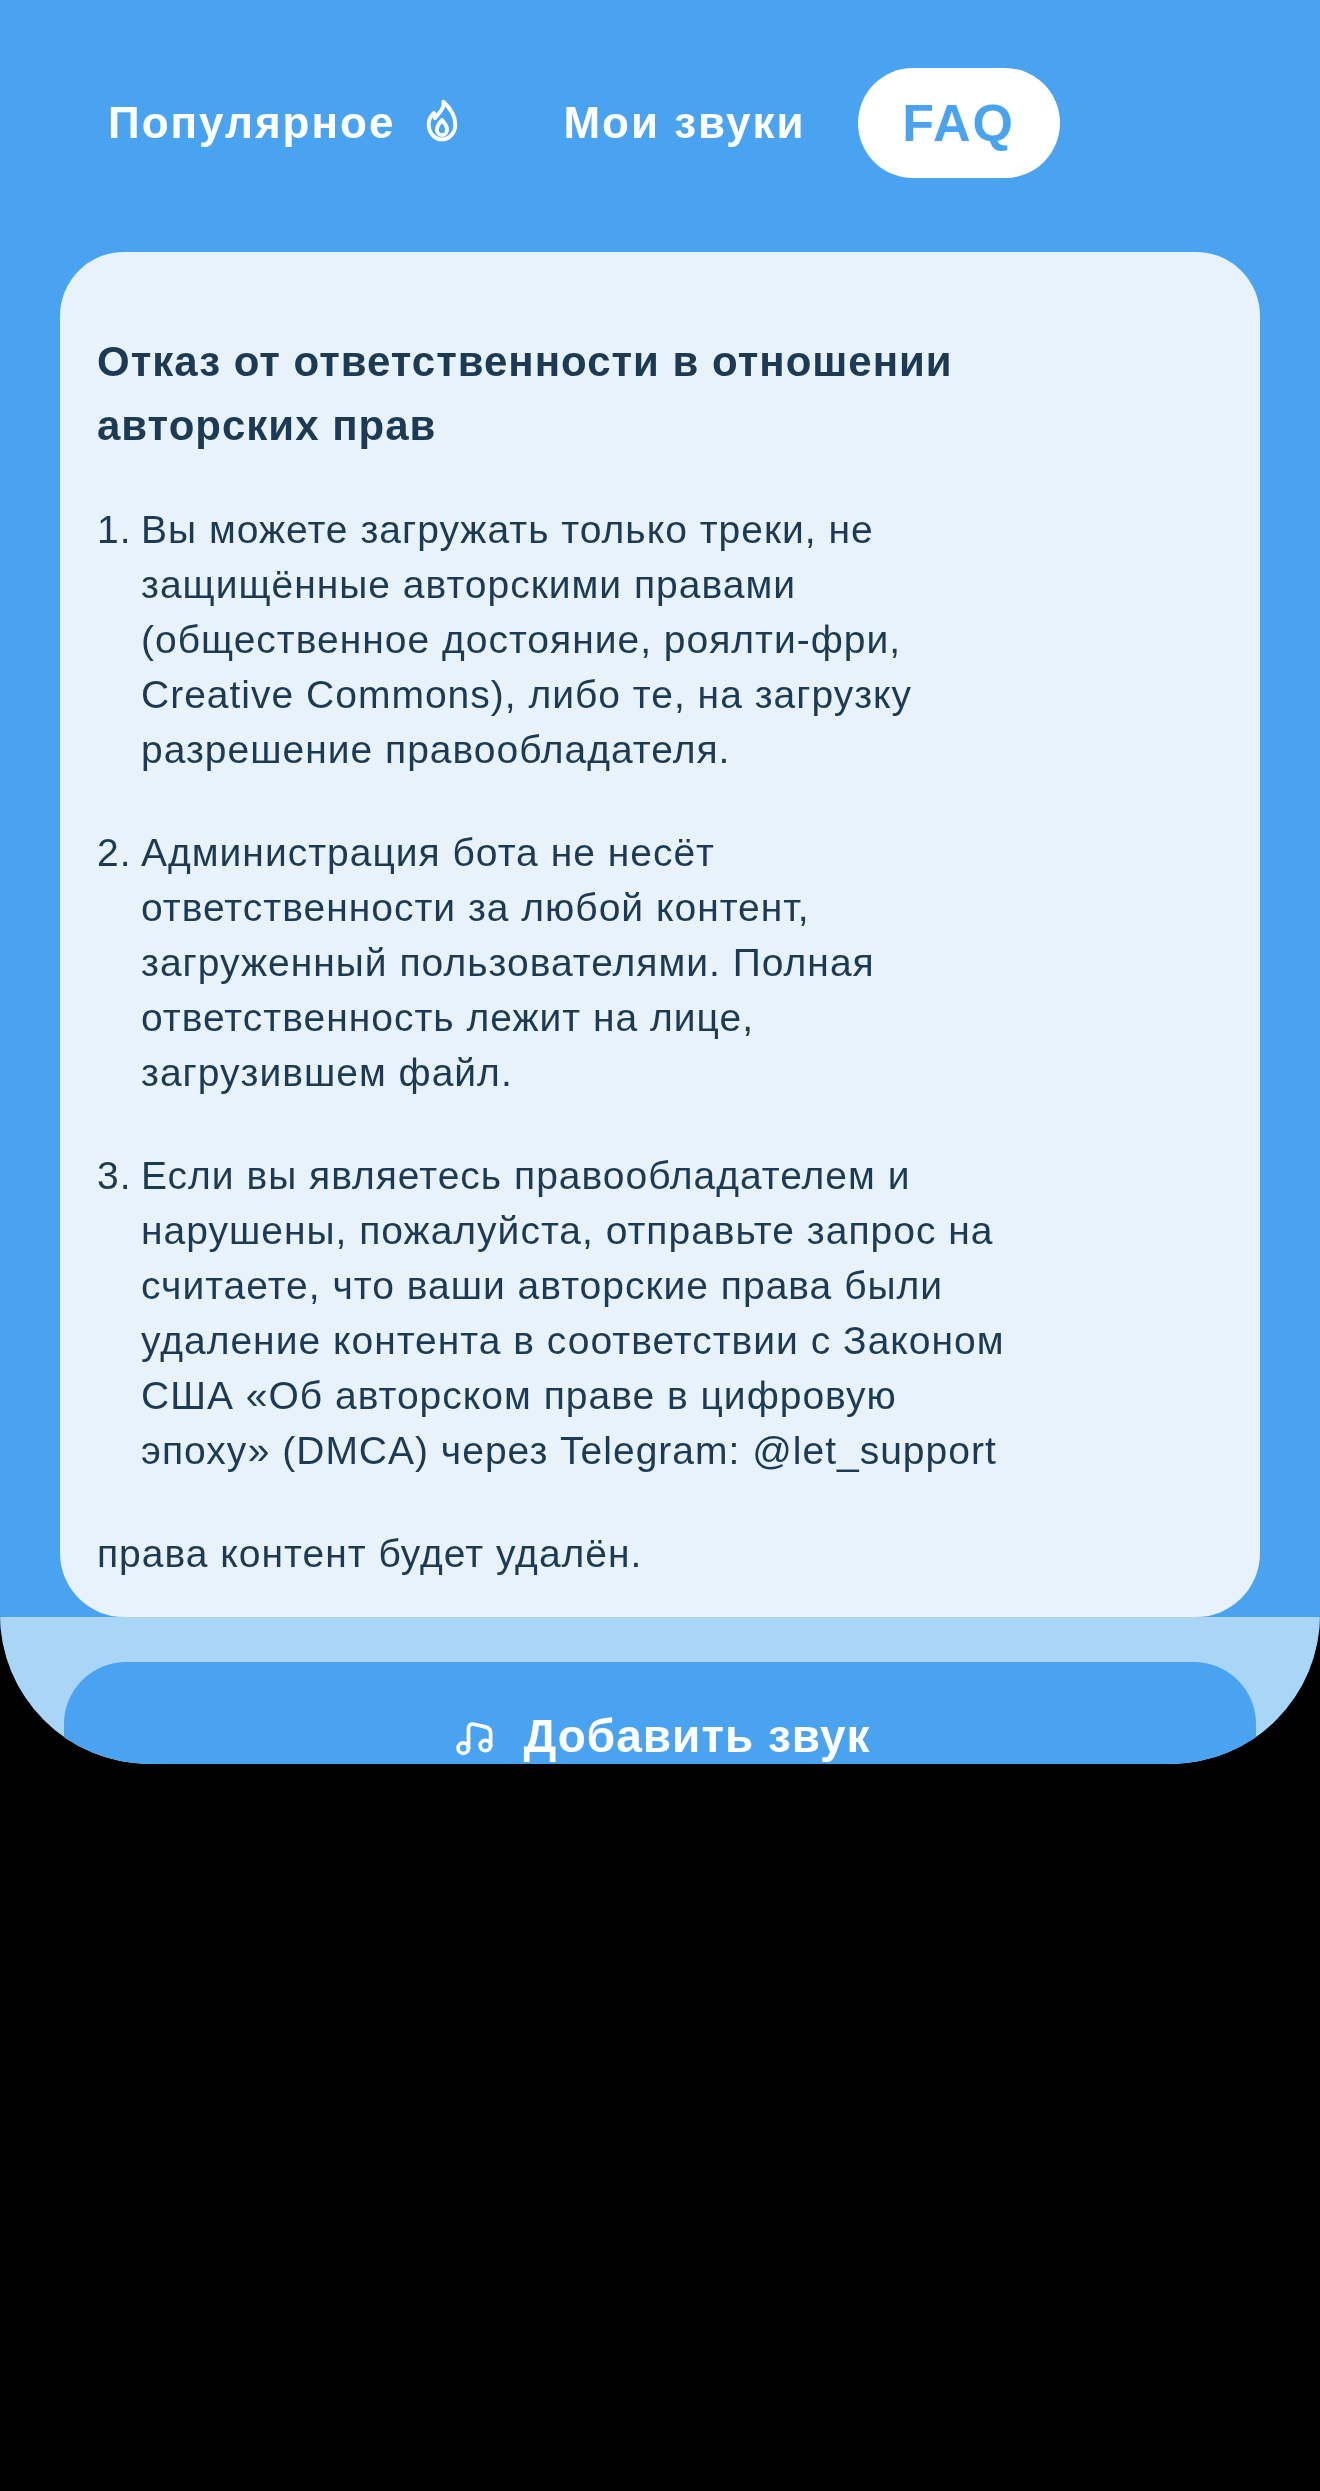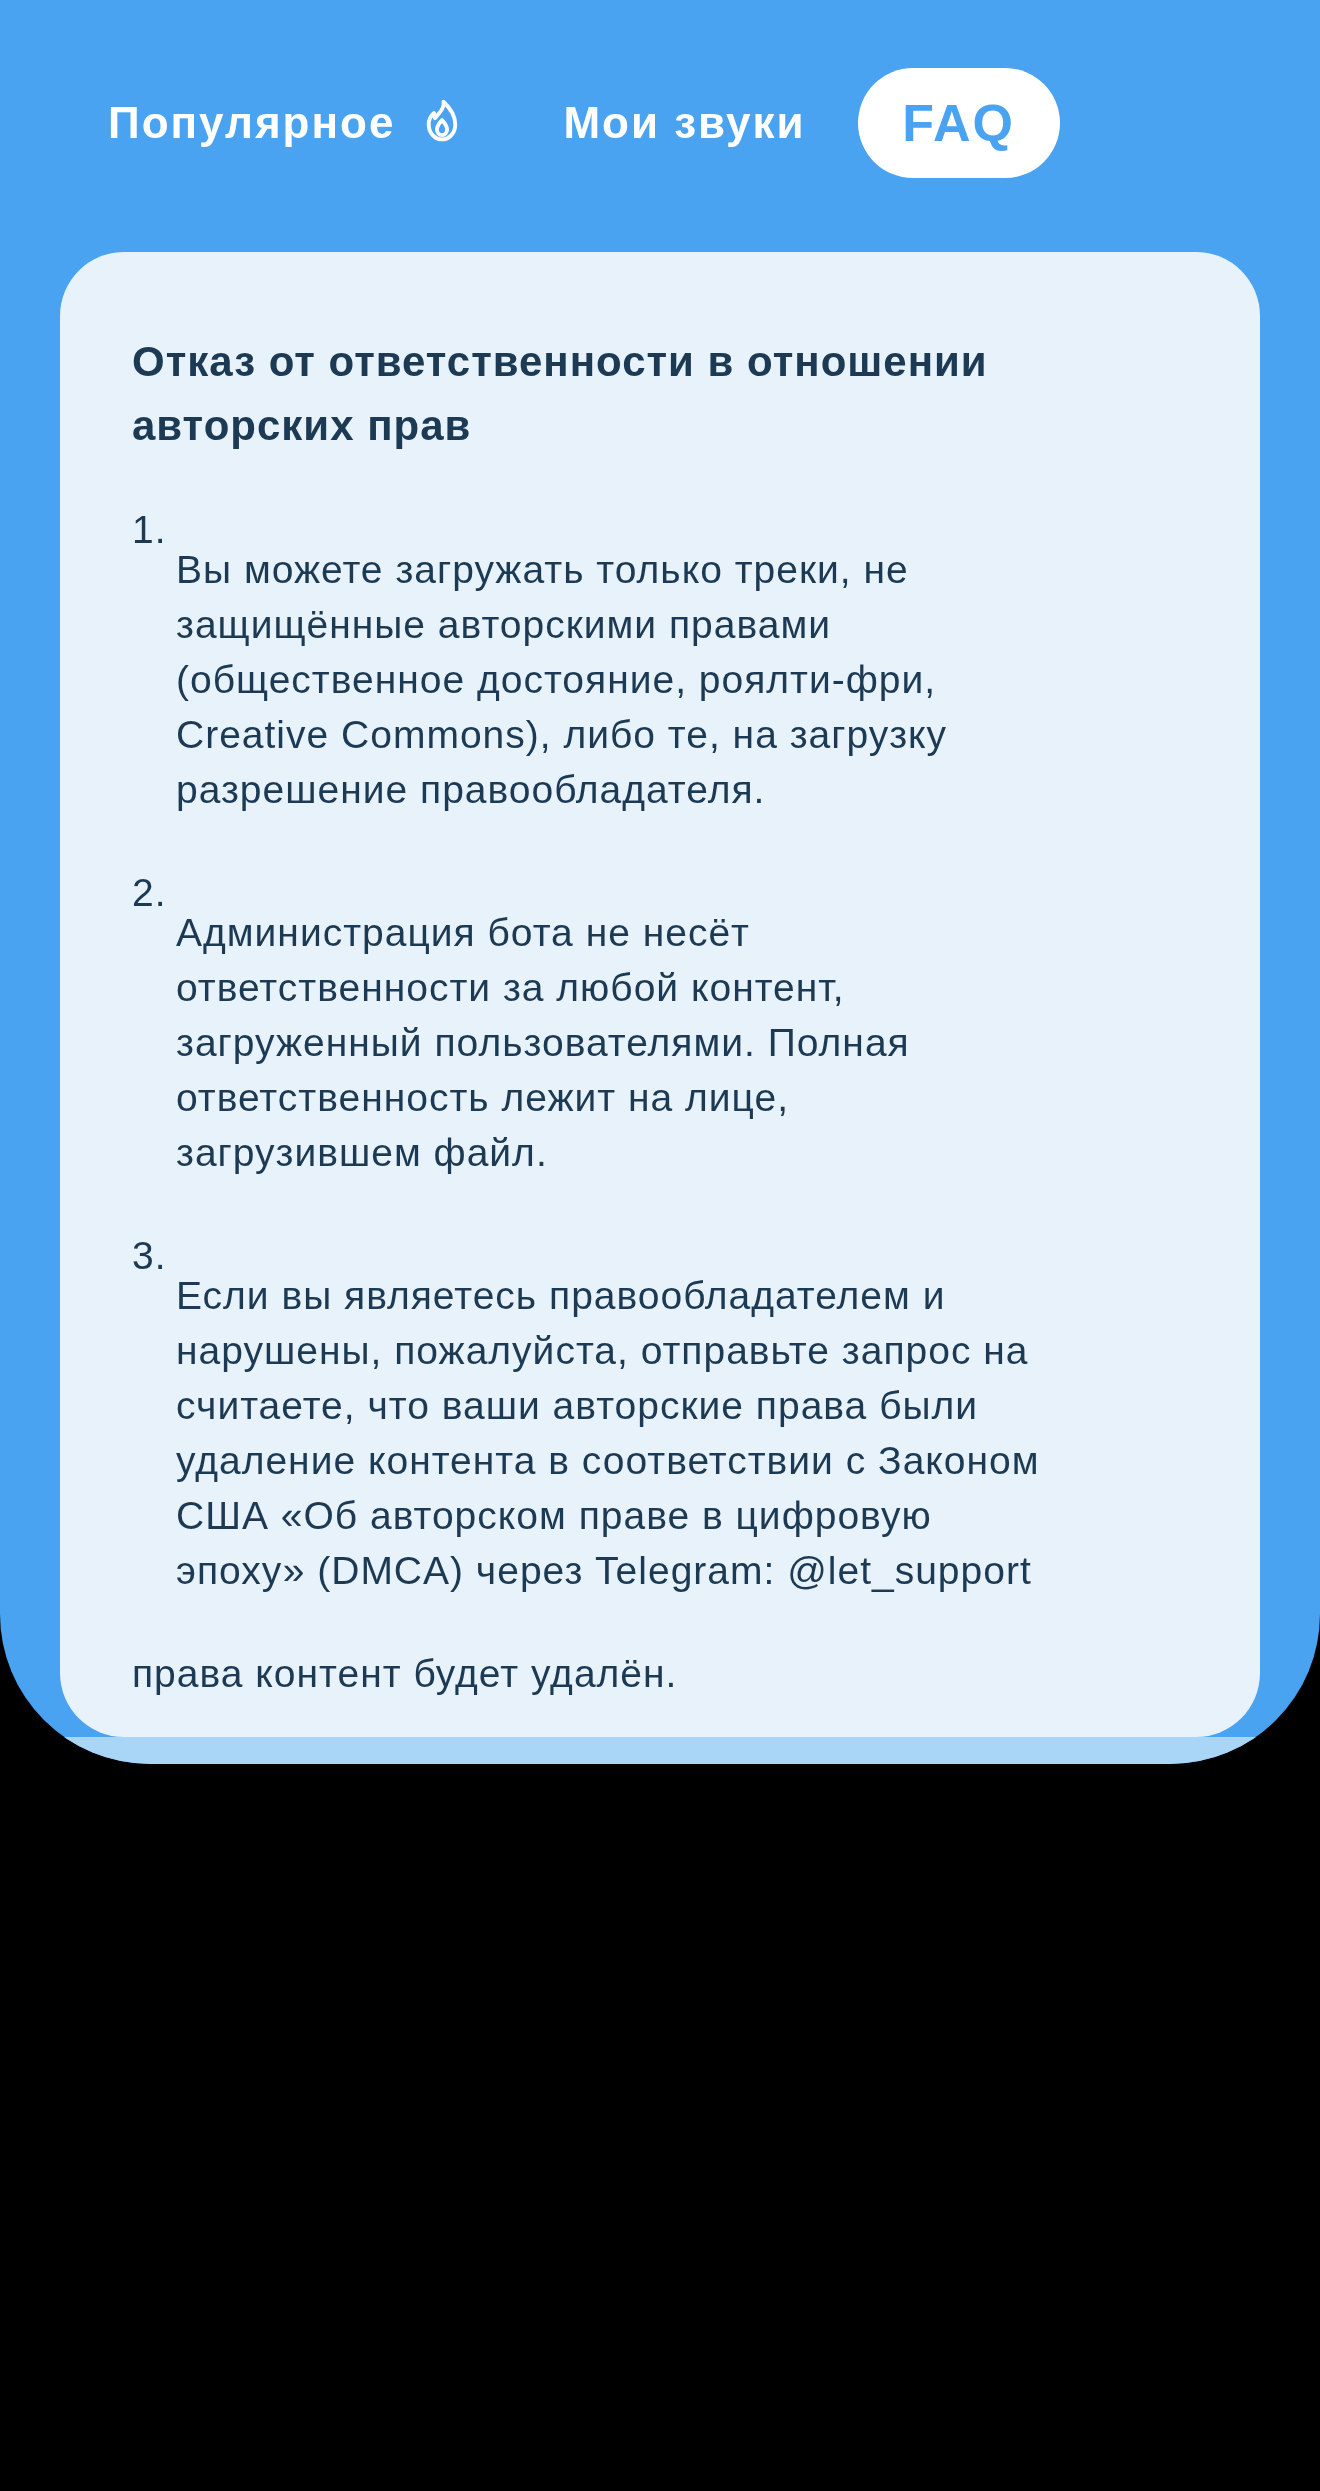--- a/index.html
+++ b/index.html
@@ -52,35 +52,35 @@
     color:var(--faq-text-blue,#4AA3F1);
     font-size:52px;font-weight:600;letter-spacing:2px;
     cursor:pointer;
   }
   
   .card{
     margin:74px 60px 0 60px;
     width:1200px;
     background:var(--card-background,#E7F2FB);
     border-radius:64px;
-    padding:78px 72px 36px 72px;
+    padding:78px 72px 36px 37px;
     color:var(--text-dark,#1C3A53);
     flex:none;
   }
   .card-title{
     font-size:42px;font-weight:700;line-height:64px;letter-spacing:1px;
     margin-bottom:44px;
   }
   .list-item{
     display:flex;
     margin-bottom:48px;
     font-size:39px;font-weight:400;line-height:55px;letter-spacing:1px;
   }
   .item-num{width:44px;flex:none;}
-  .item-text{flex:1;margin-top:40px;}
+  .item-text{flex:1;}
   .closing{
     font-size:39px;font-weight:400;line-height:55px;letter-spacing:1px;
   }
   
   .spacer{flex:1;}
   .footer{
     flex:none;
     height:238px;
     background:var(--footer-background,#A9D5F7);
     display:flex;align-items:center;justify-content:center;

